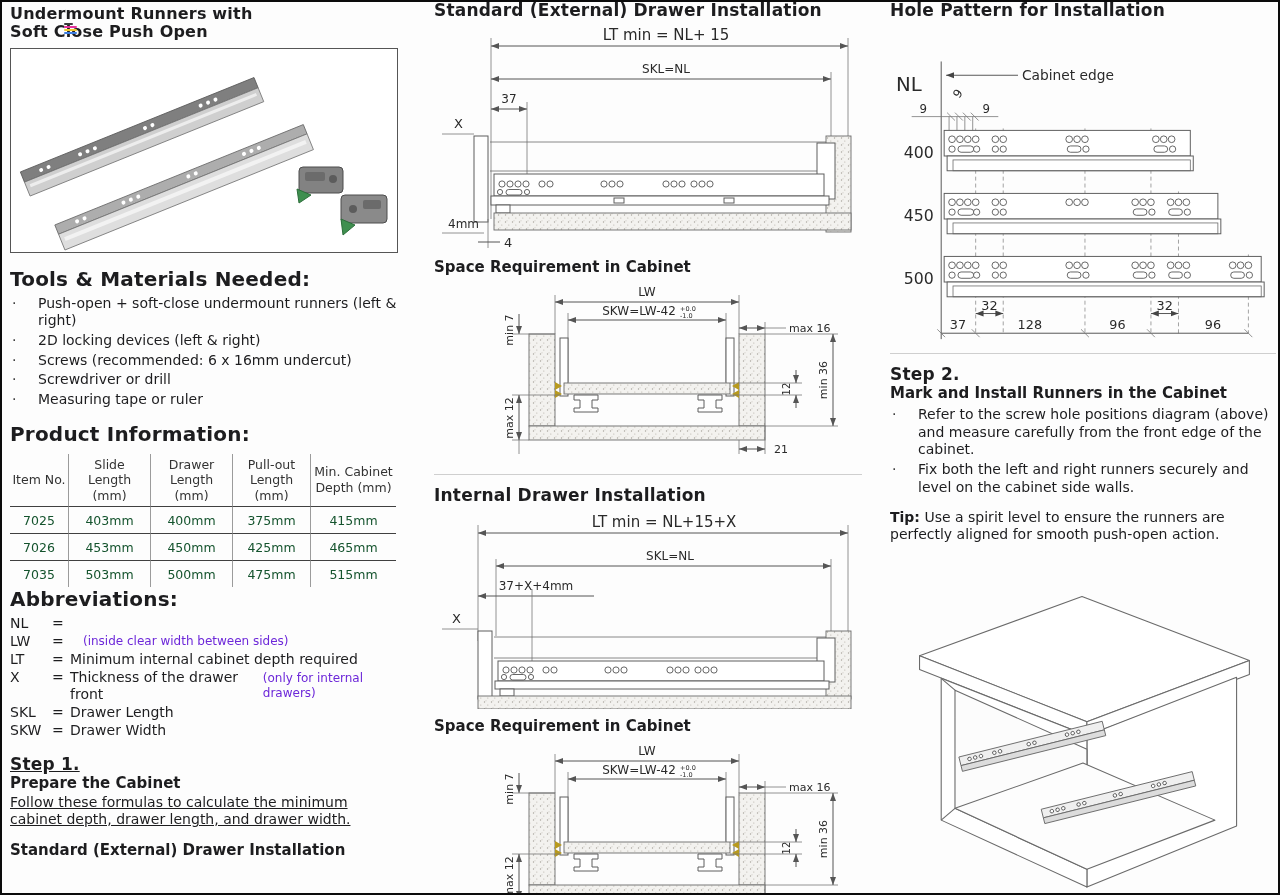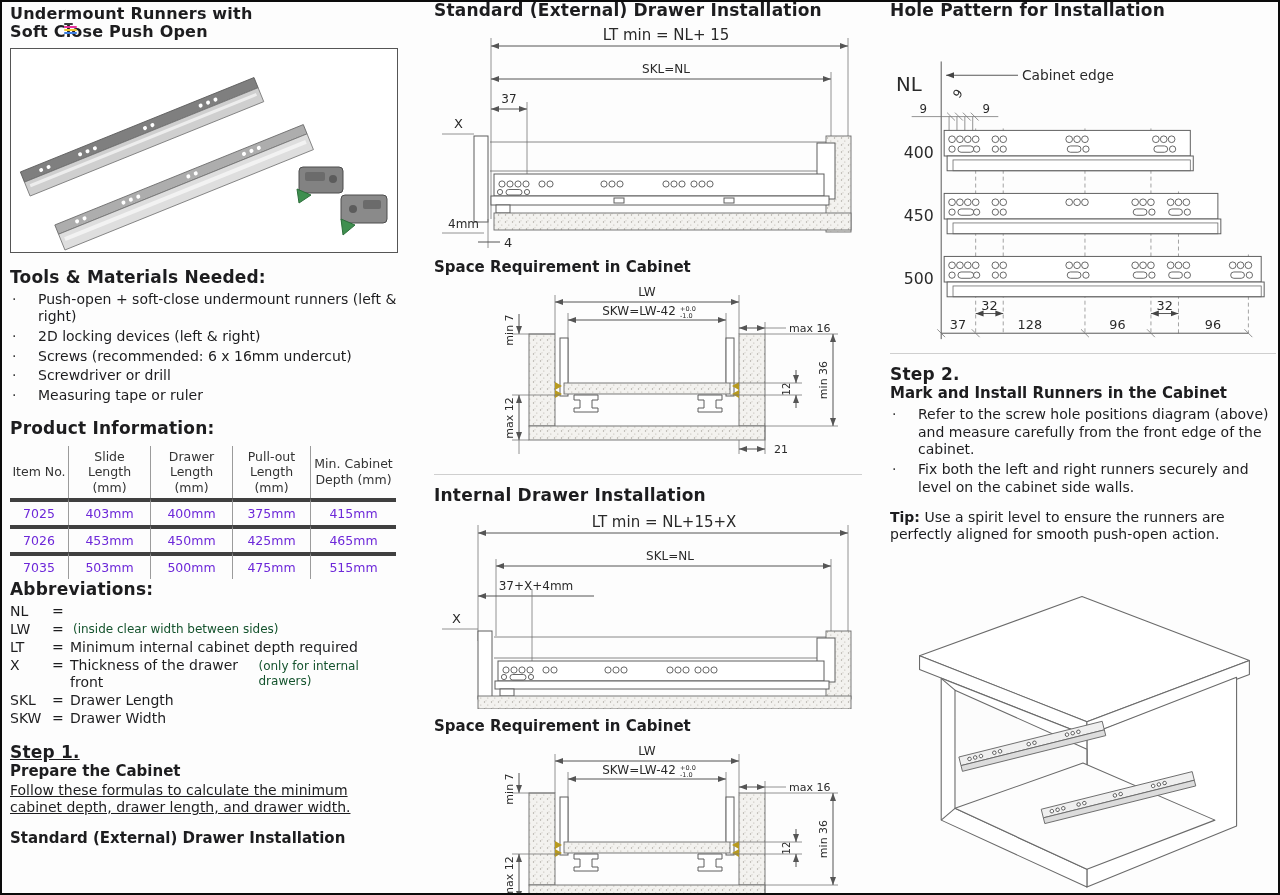--- a/index.html
+++ b/index.html
@@ -11,41 +11,41 @@
   .col-mid{left:432px;width:428px;}
   .col-right{left:888px;width:386px;}
 
   .title{font-size:16px;font-weight:800;line-height:1.15;letter-spacing:.2px;margin-top:3px;position:relative;}
   .title .tl{display:block;}
   .mini-icon{position:absolute;left:54px;top:18px;width:13px;height:11px;display:flex;flex-direction:column;gap:1px;}
   .mini-icon div{height:2px;border-radius:1px;}
 
   .photo-box{margin-top:6px;width:388px;height:205px;border:1px solid #555;box-sizing:border-box;background:#fff;}
 
-  .h-big{font-size:17px;font-weight:800;letter-spacing:.2px;margin:0;}
+  .h-big{font-size:20px;font-weight:800;letter-spacing:.2px;margin:0;}
   .h-mid{font-size:17px;font-weight:800;letter-spacing:.2px;margin:0;}
   .h-sub{font-size:15px;font-weight:800;margin:0;}
   .body-t{font-size:14px;line-height:1.24;}
 
   .bullets{margin-top:4px;}
   .b-row{display:flex;font-size:14px;line-height:1.26;margin-bottom:2px;}
   .b-row .dot{width:26px;flex:0 0 26px;text-align:left;padding-left:2px;color:#333;}
 
   .ptable{margin-top:8px;display:grid;grid-template-columns:58px 82px 82px 78px 86px;font-size:12.5px;}
   .ptable .cell{display:flex;align-items:center;justify-content:center;text-align:center;
                 padding:3px 2px;box-sizing:border-box;color:#333;}
   .ptable .hc{min-height:44px;line-height:1.25;}
   .ptable .vc{border-left:1px solid #9b9b9b;}
-  .ptable .rt{border-top:4px solid #404040;min-height:27px;color:#6d28d9;}
+  .ptable .rt{border-top:1px solid #404040;min-height:27px;color:#14532d;}
 
   .abbr{margin-top:4px;font-size:14px;line-height:1.27;}
   .a-row{display:flex;}
   .a-k{width:42px;flex:0 0 42px;}
   .a-eq{width:18px;flex:0 0 18px;}
-  .a-note{font-size:12px;align-self:center;margin-left:3px;color:#14532d;}
+  .a-note{font-size:12px;align-self:center;margin-left:13px;color:#6d28d9;}
 
   .hr{border-top:1px solid #cfcfcf;height:0;}
 
   svg{display:block;}
   svg text{font-family:"DejaVu Sans","Liberation Sans",sans-serif;fill:#2a2a2a;}
   .dim{stroke:#555;stroke-width:1;fill:none;}
   .ext{stroke:#777;stroke-width:.8;fill:none;}
   .part{stroke:#5e5e5e;stroke-width:1;fill:#fff;}
   .thin{stroke:#6a6a6a;stroke-width:.8;fill:none;}
   .dash{stroke:#8a8a8a;stroke-width:.8;stroke-dasharray:4 3;fill:none;}

